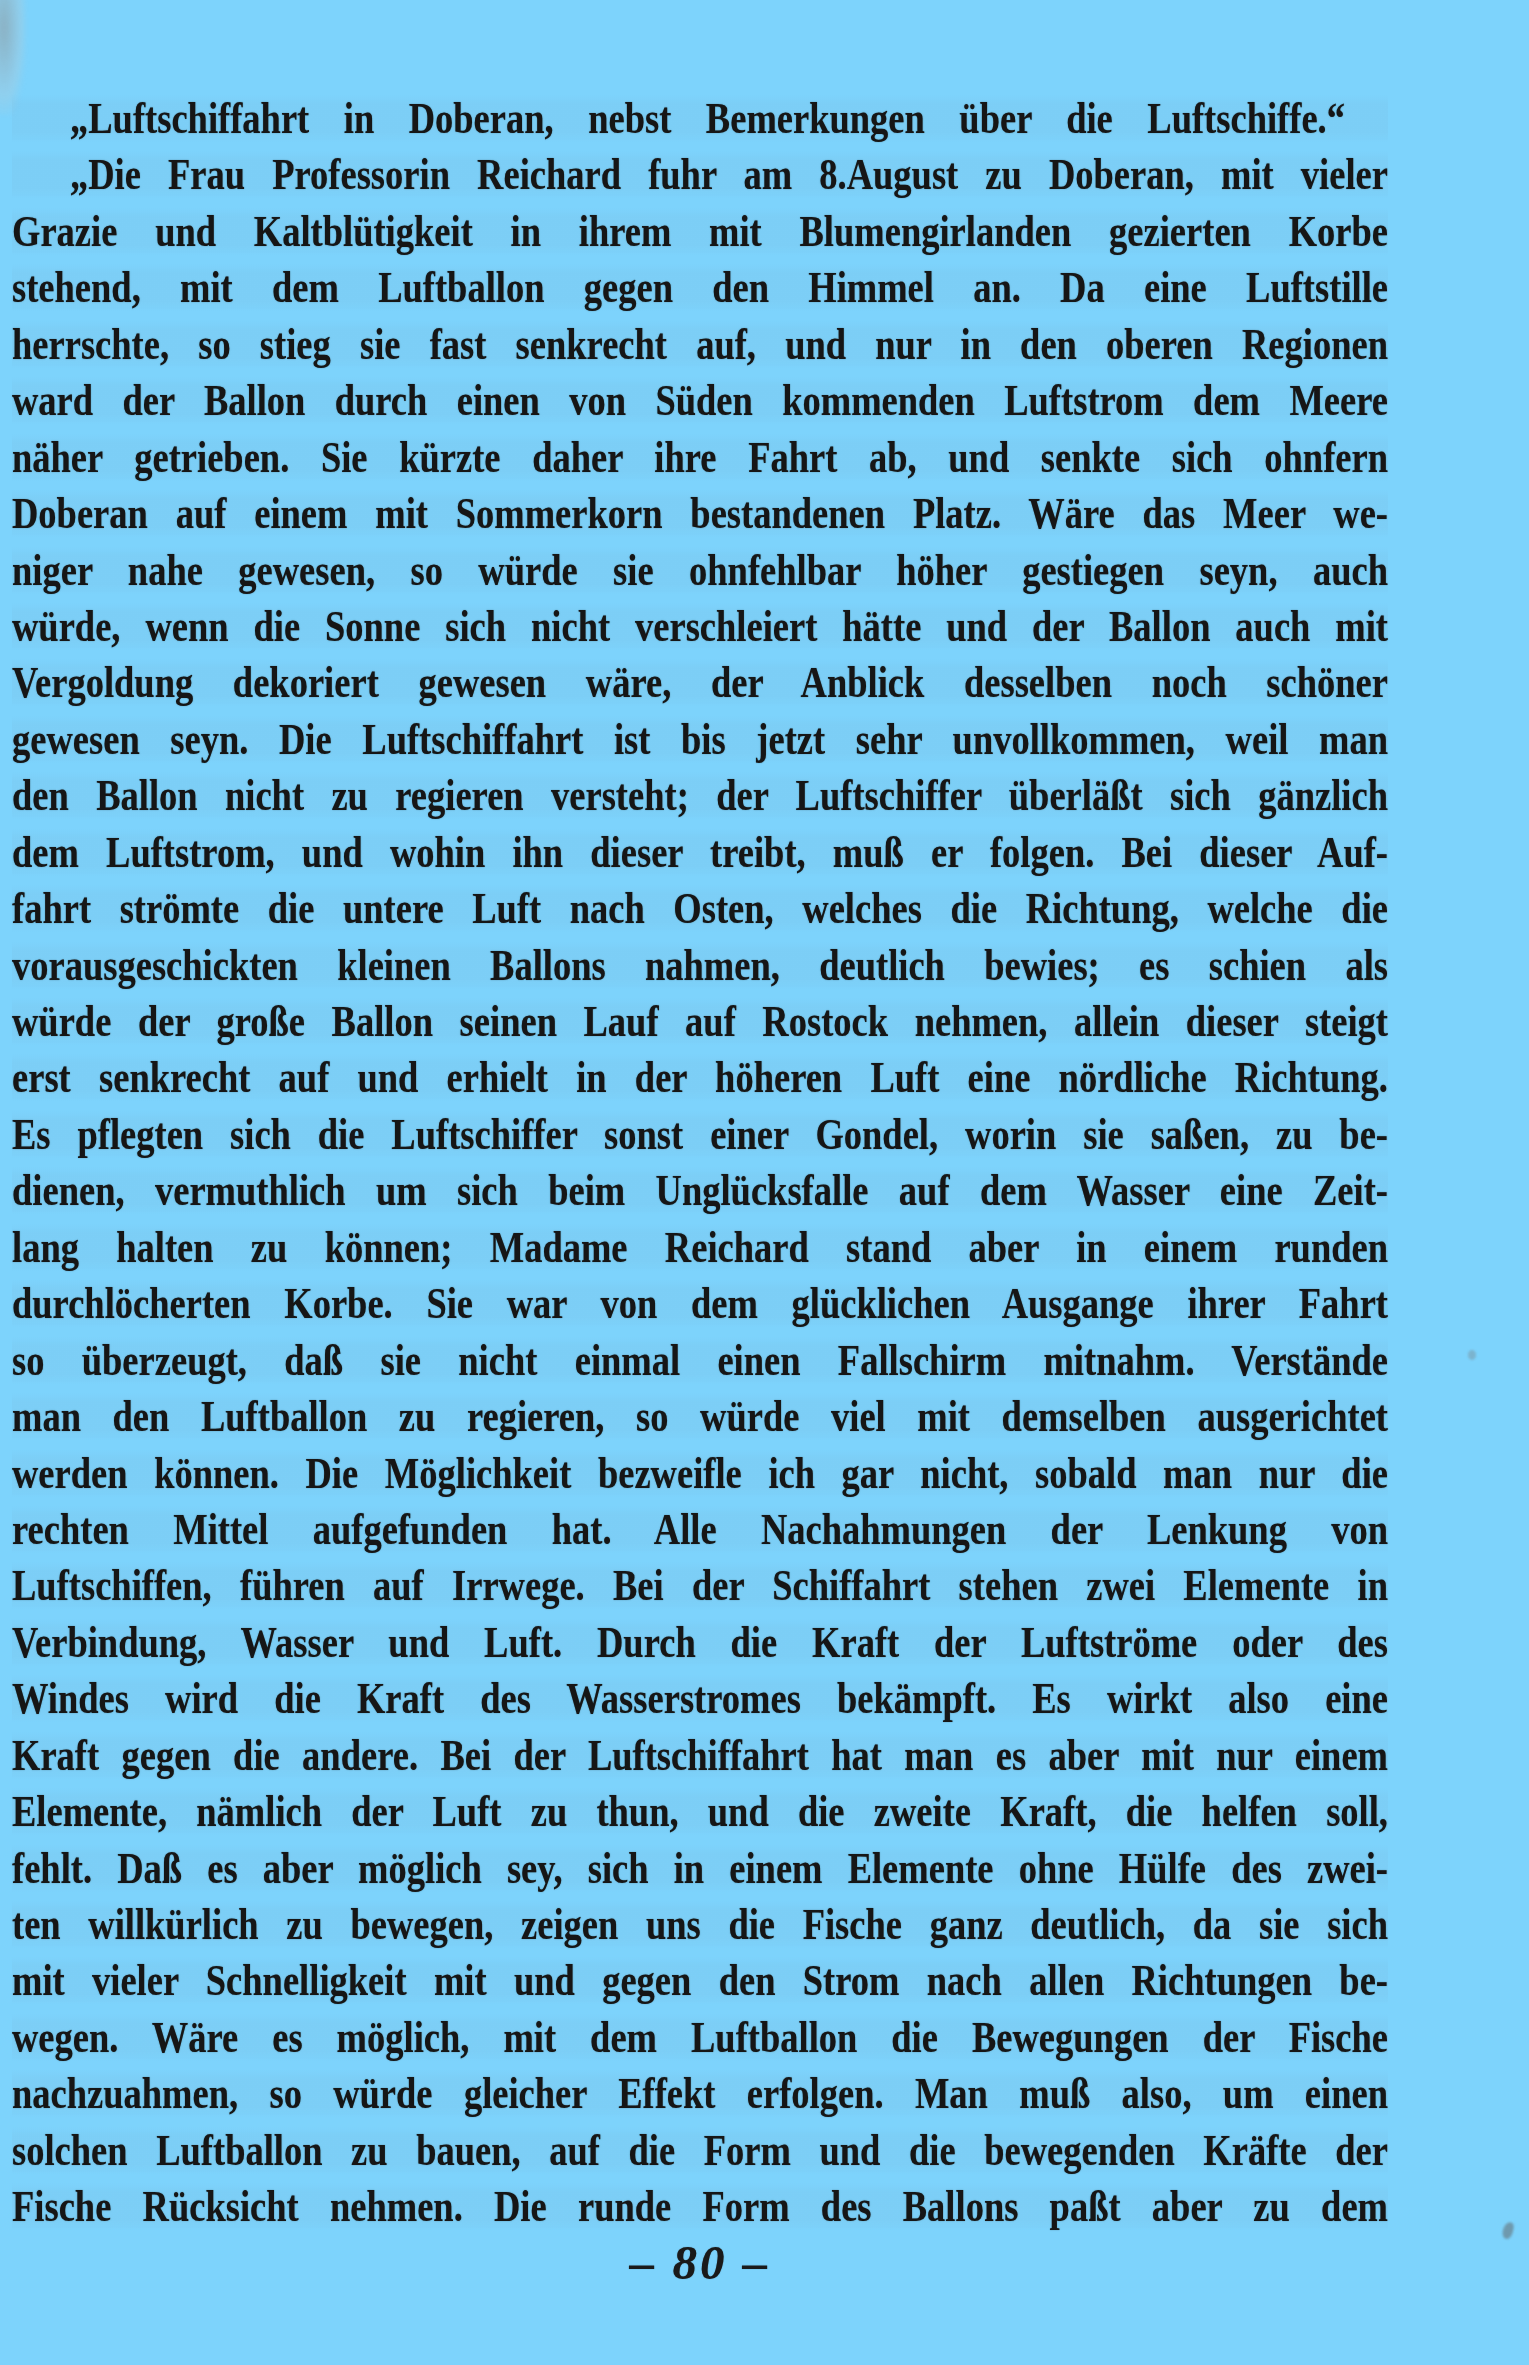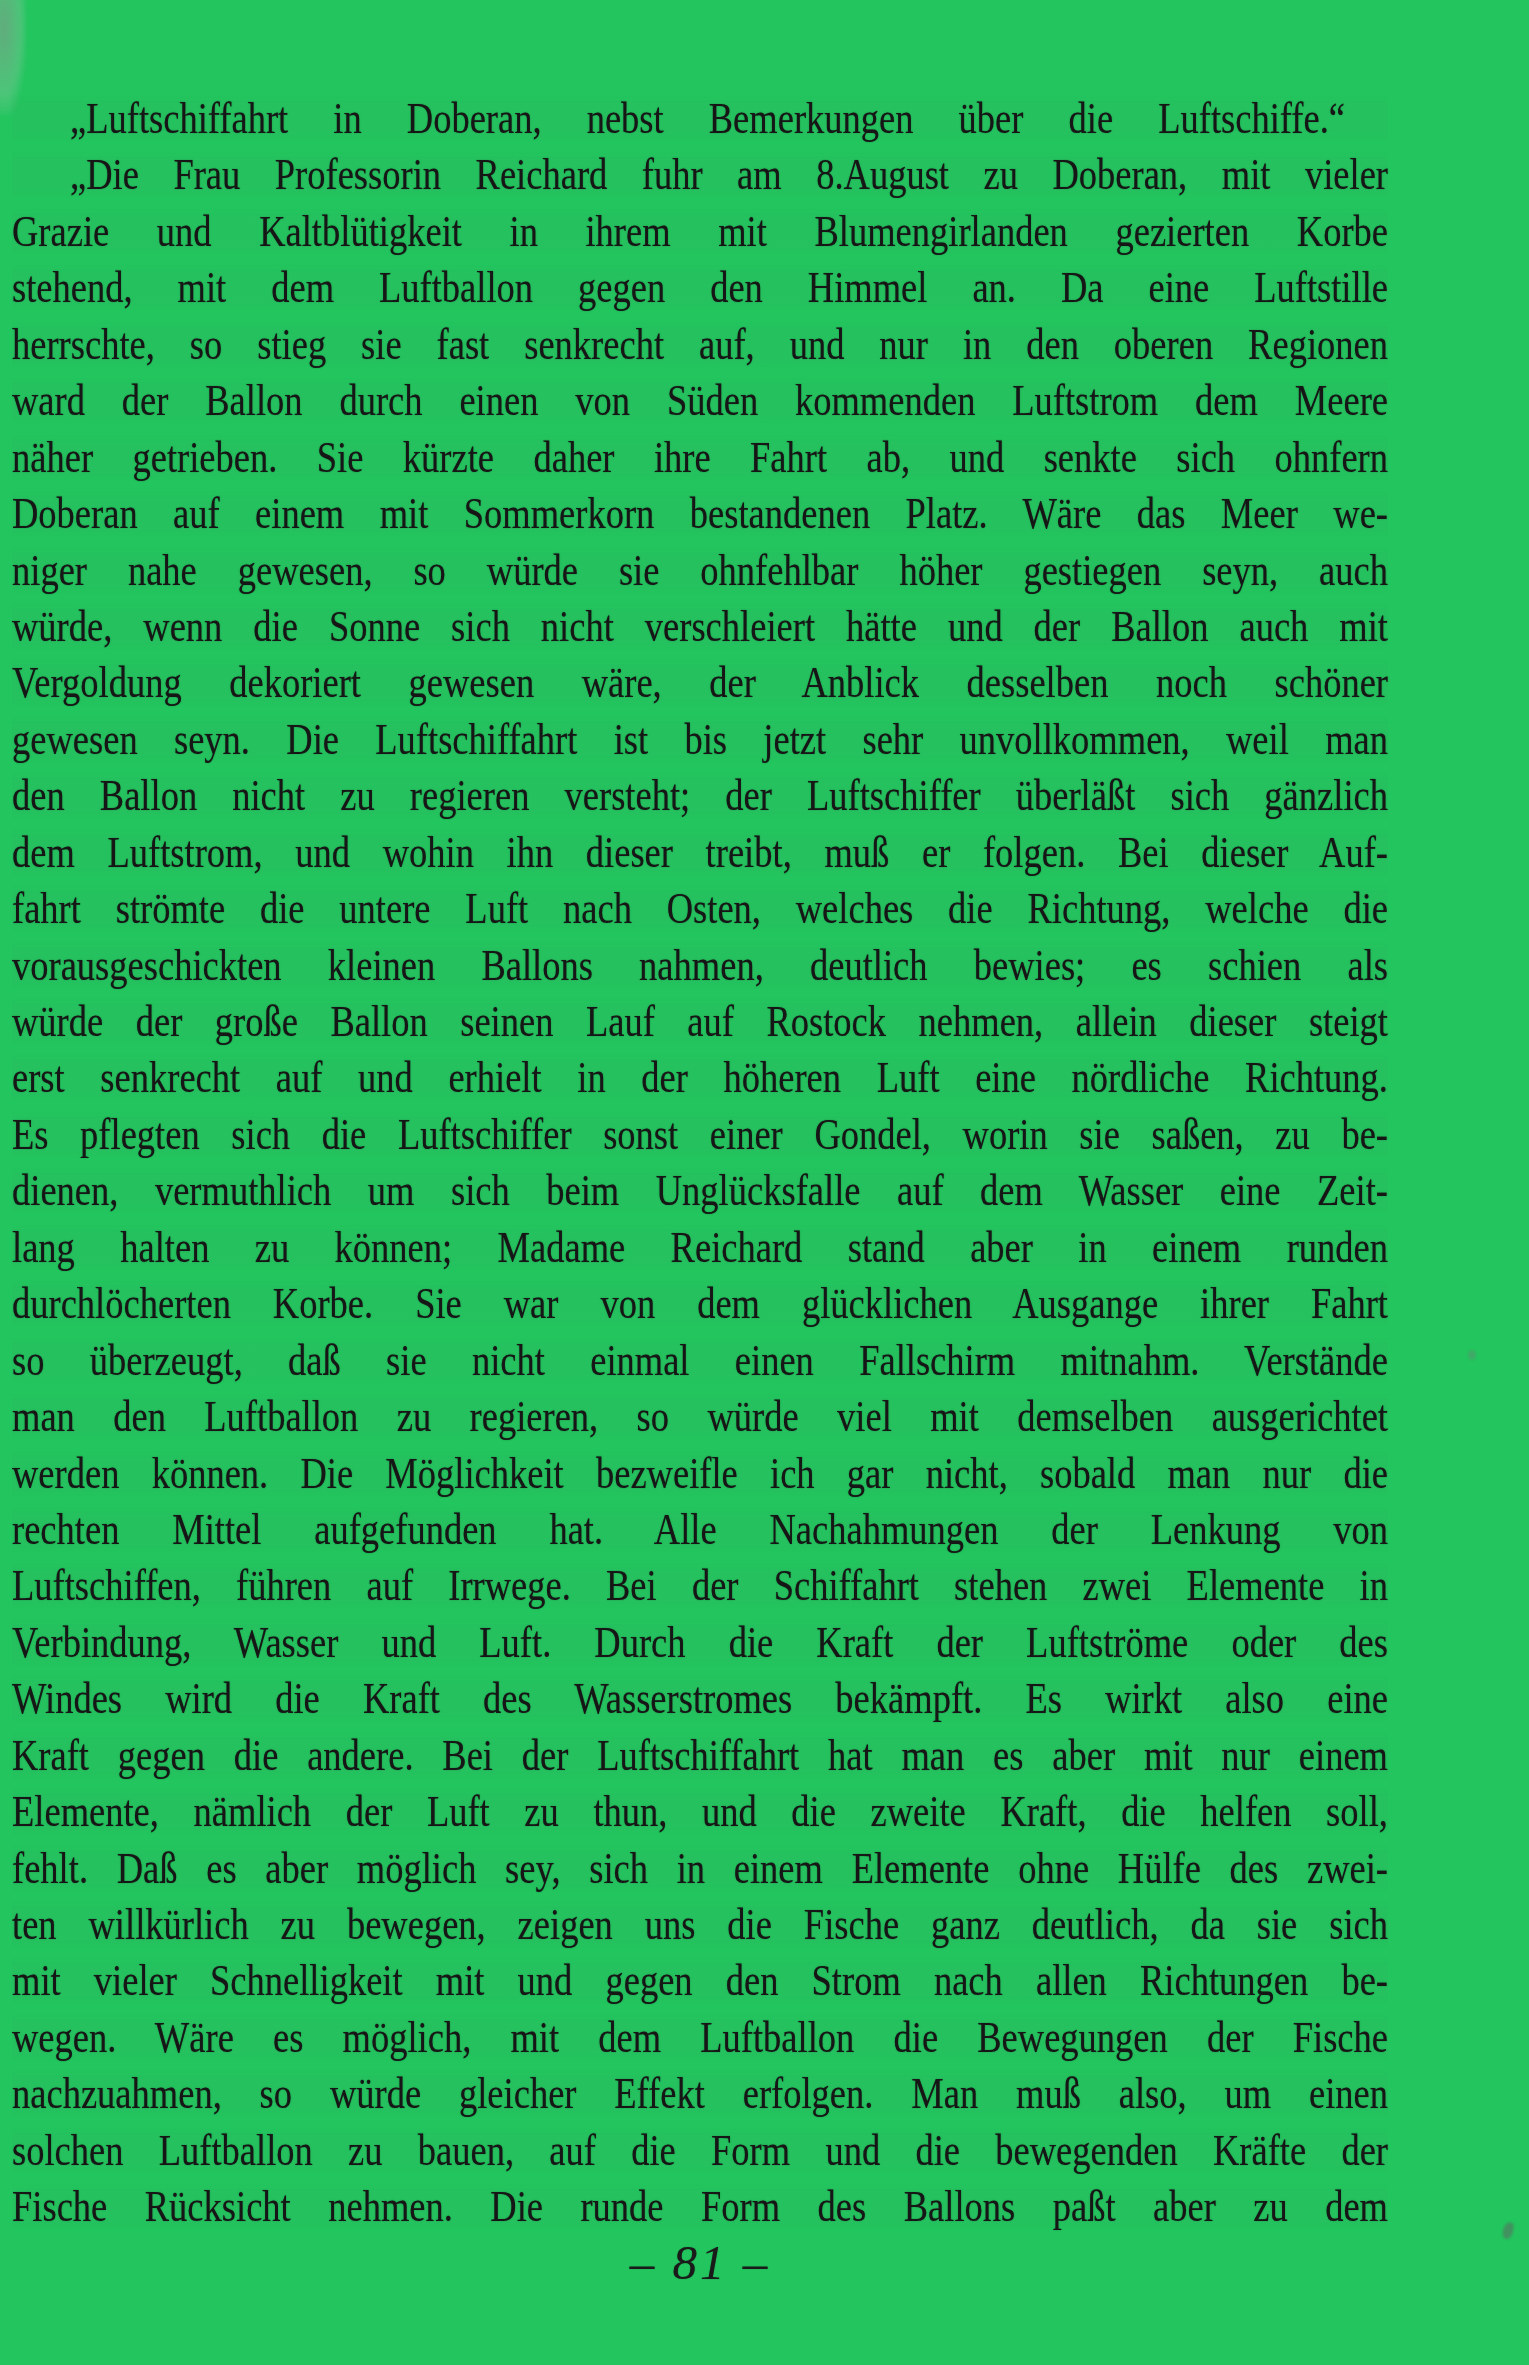--- a/index.html
+++ b/index.html
@@ -5,21 +5,22 @@
   html, body { margin: 0; padding: 0; }
   body {
     width: 1529px; height: 2365px;
     background: #ffffff;
     position: relative;
     overflow: hidden;
     font-family: "Liberation Serif", "DejaVu Serif", serif;
   }
   .page {
     position: absolute; inset: 0;
-    background: #22c55e;
+    background: #7dd3fc;
+    font-weight: bold;
   }
   .textblock {
     position: absolute;
     left: 12px; top: 90px; width: 1376px;
     font-size: 36.5px;
     line-height: 56.45px;
     color: #161616;
     text-shadow: 0 0 1.1px rgba(20,20,20,0.5);
   }
   .line {
@@ -115,18 +116,18 @@
         <div class="line">fehlt. Daß es aber möglich sey, sich in einem Elemente ohne Hülfe des zwei-</div>
         <div class="line">ten willkürlich zu bewegen, zeigen uns die Fische ganz deutlich, da sie sich</div>
         <div class="line">mit vieler Schnelligkeit mit und gegen den Strom nach allen Richtungen be-</div>
         <div class="line">wegen. Wäre es möglich, mit dem Luftballon die Bewegungen der Fische</div>
         <div class="line">nachzuahmen, so würde gleicher Effekt erfolgen. Man muß also, um einen</div>
         <div class="line">solchen Luftballon zu bauen, auf die Form und die bewegenden Kräfte der</div>
         <div class="line">Fische Rücksicht nehmen. Die runde Form des Ballons paßt aber zu dem</div>
       </div>
   </div>
 
-  <div class="footer">– 81 –</div>
+  <div class="footer">– 80 –</div>
 
   <div class="speck-b"></div>
   <div class="speck-a"></div>
 
 </div>
 
 </body></html>

